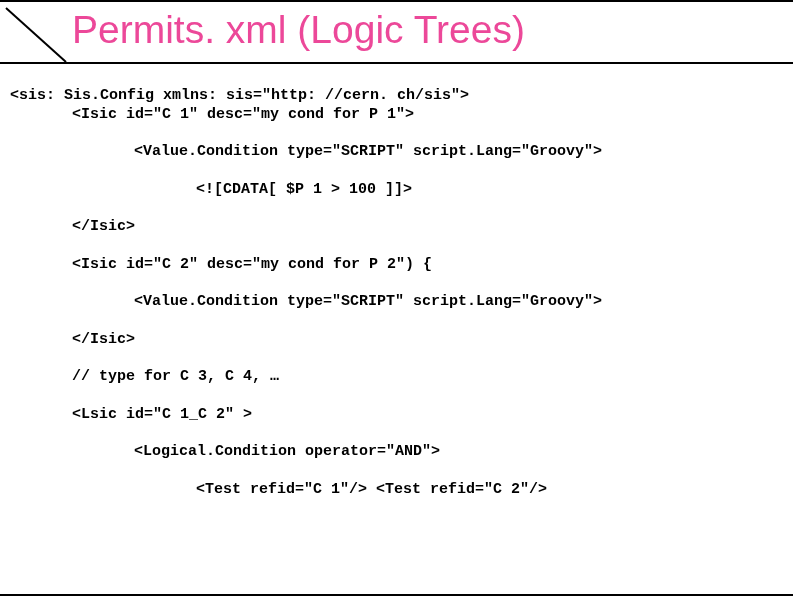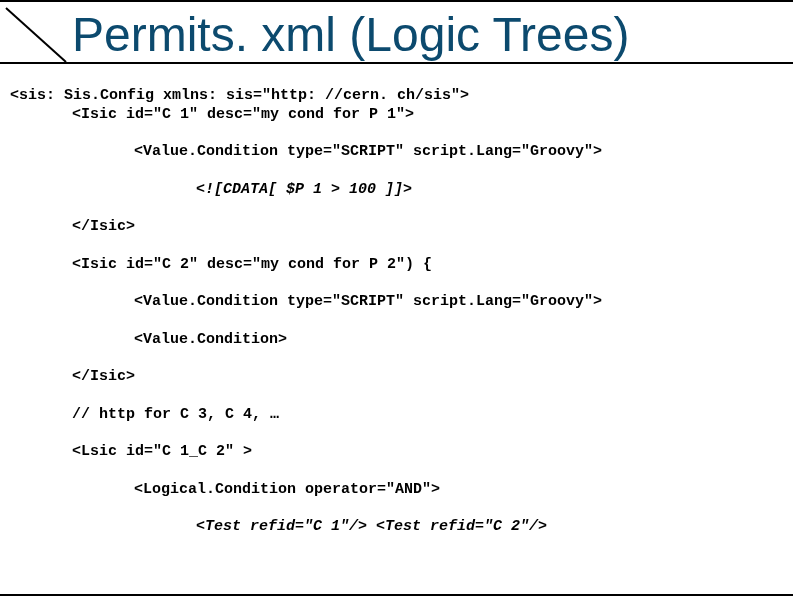--- a/index.html
+++ b/index.html
@@ -27,37 +27,37 @@
   }
   .title-accent {
     width: 72px;
     height: 54px;
     position: relative;
     flex: 0 0 72px;
   }
   .title-accent svg { position:absolute; top:-2px; left:0; }
   .title-text {
     font-family: Arial, Helvetica, sans-serif;
-    font-size: 48px;
+    font-size: 39px;
     line-height: 1.05;
-    color: #0c4a6e;
+    color: #ec4899;
     font-weight: 400;
     padding-top: 2px;
   }
   .code-block {
     padding: 4px 8px 0 10px;
     font-size: 15px;
     line-height: 1.25;
     white-space: pre;
     color: #000;
     font-weight: bold;
   }
   .ind1 { padding-left: 62px; display:block; }
   .ind2 { padding-left: 124px; display:block; }
-  .ind3 { padding-left: 186px; display:block;font-style:italic; }
+  .ind3 { padding-left: 186px; display:block; }
 </style>
 </head>
 <body>
 
 <div class="slide">
 
   <div class="title-bar">
     <div class="title-accent">
       <svg width="72" height="58" viewBox="0 0 72 58">
         <line x1="6" y1="2" x2="66" y2="56" stroke="#000" stroke-width="2"></line>
@@ -67,23 +67,22 @@
   </div>
 
   <div class="code-block">
 <span>&lt;sis: Sis.Config xmlns: sis="http: //cern. ch/sis"&gt;</span>
 <span class="ind1">&lt;Isic id="C 1" desc="my cond for P 1"&gt;</span>
 <span class="ind2">&lt;Value.Condition type="SCRIPT" script.Lang="Groovy"&gt;</span>
 <span class="ind3">&lt;![CDATA[ $P 1 &gt; 100 ]]&gt;</span>
 <span class="ind1">&lt;/Isic&gt;</span>
 <span class="ind1">&lt;Isic id="C 2" desc="my cond for P 2") {</span>
 <span class="ind2">&lt;Value.Condition type="SCRIPT" script.Lang="Groovy"&gt;</span>
-<span class="ind2">&lt;Value.Condition&gt;</span>
 <span class="ind1">&lt;/Isic&gt;</span>
-<span class="ind1">// http for C 3, C 4, …</span>
+<span class="ind1">// type for C 3, C 4, …</span>
 <span class="ind1">&lt;Lsic id="C 1_C 2" &gt;</span>
 <span class="ind2">&lt;Logical.Condition operator="AND"&gt;</span>
 <span class="ind3">&lt;Test refid="C 1"/&gt; &lt;Test refid="C 2"/&gt;</span>
 
 
 
 
 
 
 

